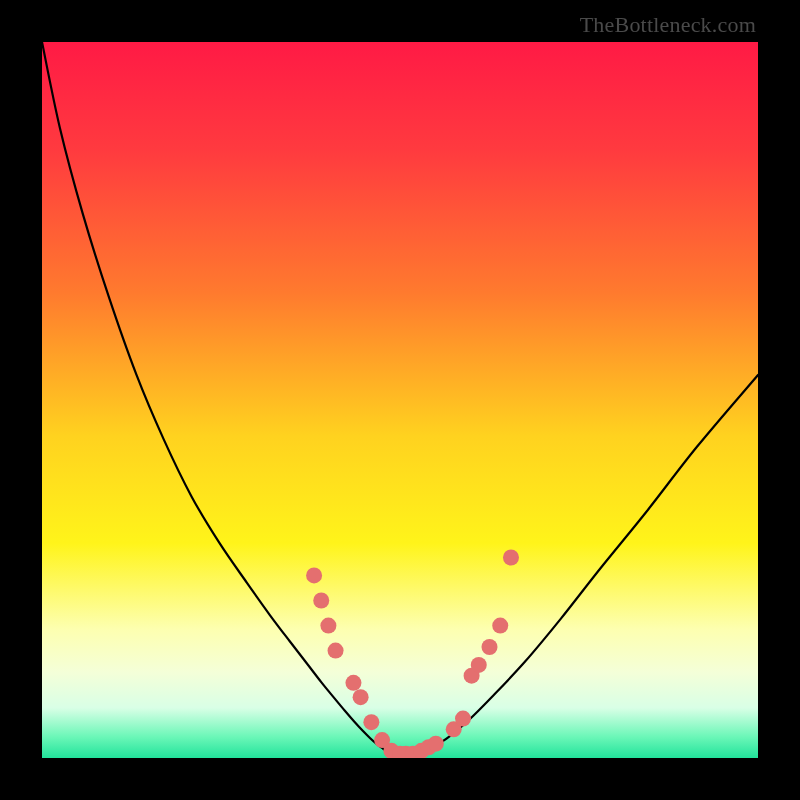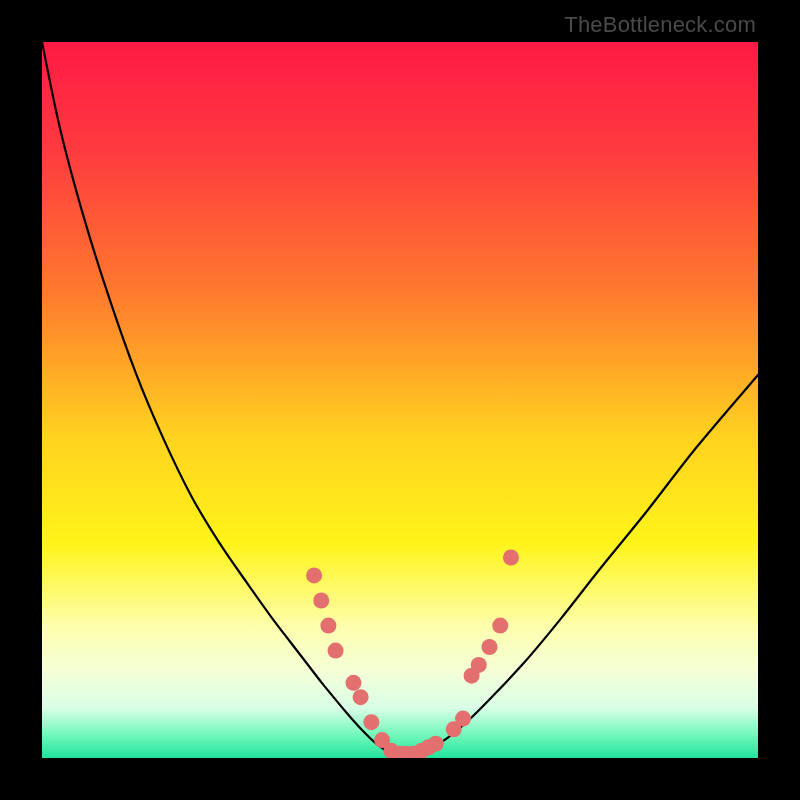--- a/index.html
+++ b/index.html
@@ -8,20 +8,21 @@
     width: 800px;
     height: 800px;
     overflow: hidden;
     background: #000;
     font-family: Arial, Helvetica, sans-serif;
   }
   .frame {
     position: absolute;
     inset: 0;
     background: #000;
+    font-family: Liberation Serif, serif;
   }
   .plot-area {
     position: absolute;
     left: 42px;
     top: 42px;
     width: 716px;
     height: 716px;
     overflow: hidden;
   }
   .gradient {

